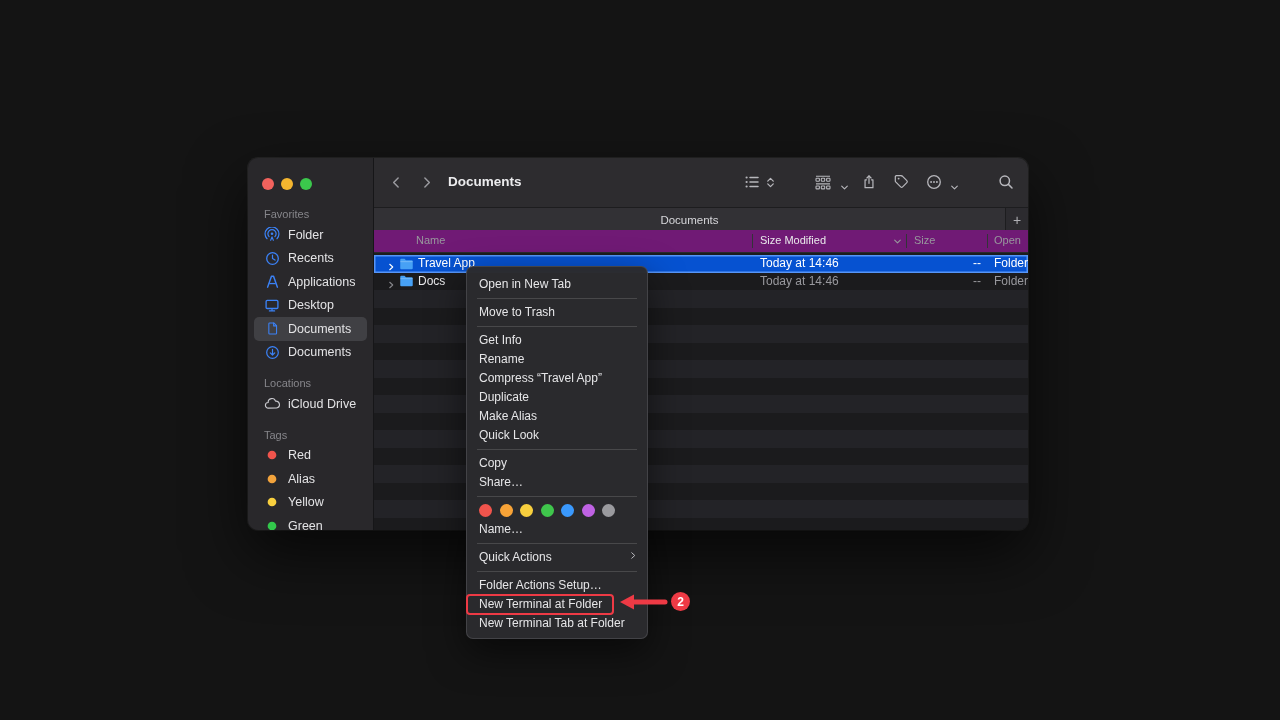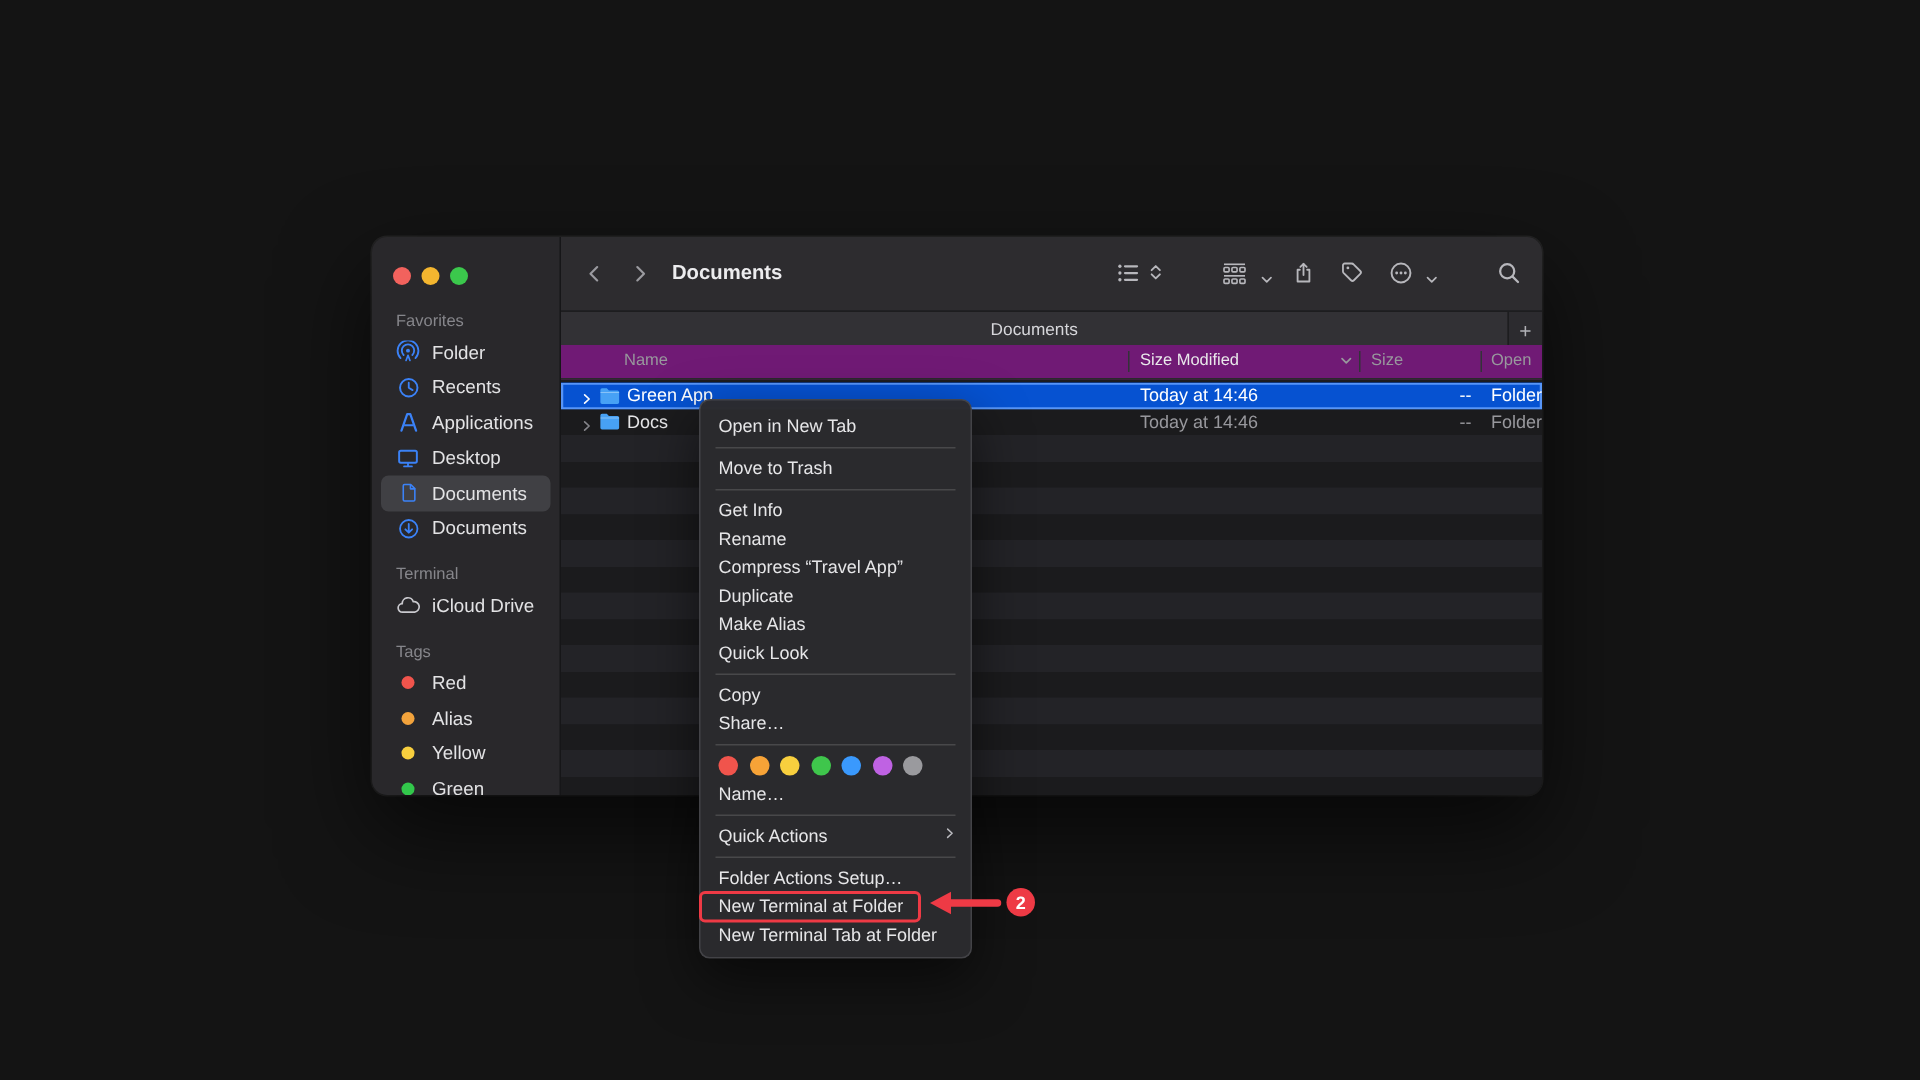--- a/index.html
+++ b/index.html
@@ -144,21 +144,21 @@
           </div>
           <div class="side-item">
             <span class="icon">
               <svg width="15" height="15" viewBox="0 0 16 16">
                 <circle cx="8" cy="8" r="6.2" stroke="currentColor" fill="none" stroke-linecap="round" stroke-linejoin="round" stroke-width="1.3"></circle>
                 <path d="M8 4.6 v6 M5.6 8.4 L8 10.8 L10.4 8.4" stroke="currentColor" fill="none" stroke-linecap="round" stroke-linejoin="round" stroke-width="1.3"></path>
               </svg>
             </span>
             <span>Documents</span>
           </div>
-          <div class="side-label">Terminal</div>
+          <div class="side-label">Locations</div>
           <div class="side-item">
             <span class="icon" style="color: rgb(201, 201, 206);">
               <svg width="17" height="13" viewBox="0 0 18 13">
                 <path d="M4.6 11.4 a3 3 0 0 1 -.2-6 A4 4 0 0 1 12.2 4 a3.2 3.2 0 0 1 1 7.3 Z" stroke="currentColor" fill="none" stroke-linecap="round" stroke-linejoin="round" stroke-width="1.2"></path>
               </svg>
             </span>
             <span>iCloud Drive</span>
           </div>
           <div class="side-label">Tags</div>
           <div class="side-item">
@@ -285,21 +285,21 @@
 
       <div class="rows" id="rows">
           <div class="row sel">
             <span class="disc"><svg width="8" height="10" viewBox="0 0 16 16">
                 <path d="M5.5 2.5 L11.5 8 L5.5 13.5" stroke="currentColor" fill="none" stroke-linecap="round" stroke-linejoin="round" stroke-width="2.2"></path>
               </svg></span>
             <span class="ficon"><svg width="15" height="14" viewBox="0 0 16 15">
                 <path d="M1.3 3.2 a1.2 1.2 0 0 1 1.2 -1.2 h3.4 l1.5 1.5 h6.1 a1.2 1.2 0 0 1 1.2 1.2 v7.3 a1.2 1.2 0 0 1 -1.2 1.2 H2.5 a1.2 1.2 0 0 1 -1.2 -1.2 Z" fill="currentColor"></path>
                 <path d="M1.3 5 h13.4" stroke="rgba(255,255,255,.35)" stroke-width=".8"></path>
               </svg></span>
-            <span class="fname">Green App</span>
+            <span class="fname">Travel App</span>
             <span class="fdate">Today at 14:46</span>
             <span class="fsize">--</span>
             <span class="fkind">Folder</span>
           </div>
           <div class="row dark">
             <span class="disc"><svg width="8" height="10" viewBox="0 0 16 16">
                 <path d="M5.5 2.5 L11.5 8 L5.5 13.5" stroke="currentColor" fill="none" stroke-linecap="round" stroke-linejoin="round" stroke-width="2.2"></path>
               </svg></span>
             <span class="ficon"><svg width="15" height="14" viewBox="0 0 16 15">
                 <path d="M1.3 3.2 a1.2 1.2 0 0 1 1.2 -1.2 h3.4 l1.5 1.5 h6.1 a1.2 1.2 0 0 1 1.2 1.2 v7.3 a1.2 1.2 0 0 1 -1.2 1.2 H2.5 a1.2 1.2 0 0 1 -1.2 -1.2 Z" fill="currentColor"></path>

